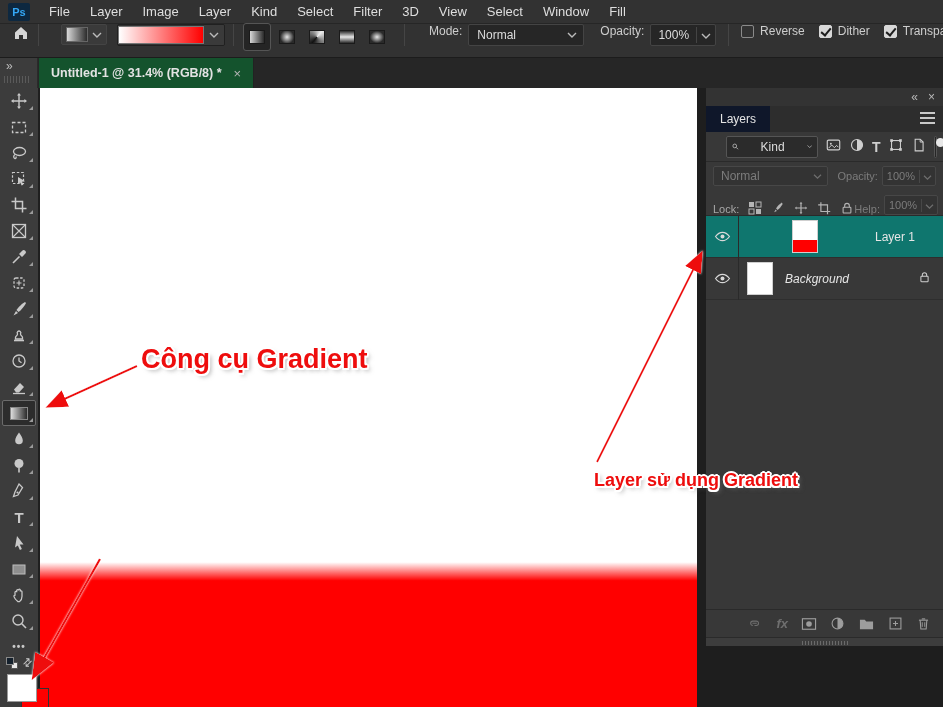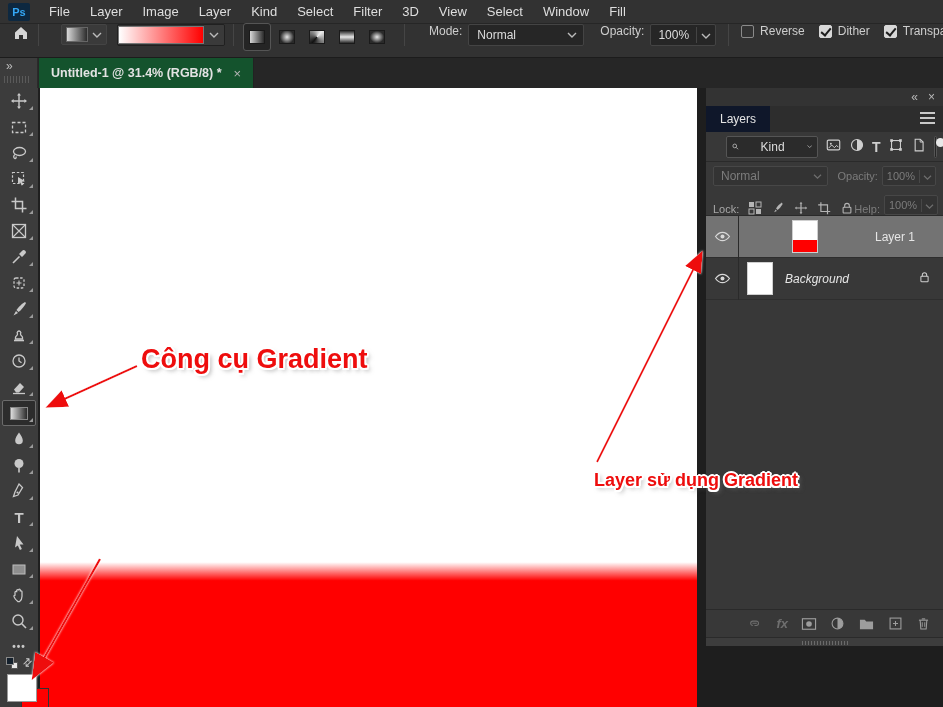--- a/index.html
+++ b/index.html
@@ -105,21 +105,21 @@
             display:flex; align-items:center; justify-content:space-between; padding-left:7px; }
   .dd-blend { width:128px; }
   .plabel { font-size:11px; color:#a8a8a8; }
   .pvalbox { height:20px; background:#333; border:1px solid #474747; border-radius:2px; font-size:11px;
              display:flex; align-items:center; }
   .pvalbox .v { padding:0 4px; }
   .pvalbox .c { border-left:1px solid #474747; padding:1px 3px 0 3px; }
   .lock-row { height:26px; display:flex; align-items:flex-end; padding:0 7px; border-bottom:1px solid #2a2a2a; }
   .lock-ic { margin-left:9px; color:#b5b5b5; display:flex; }
   .layer-row { height:42px; display:flex; align-items:center; border-bottom:1px solid #2e2e2e; position:relative; }
-  .layer-row.selected { background:#737373;gap:45px; }
+  .layer-row.selected { background:#0f766e;gap:45px; }
   .eye-cell { width:33px; display:flex; justify-content:center; border-right:1px solid #2a2a2a; height:42px; align-items:center; }
   .thumb { width:26px; height:33px; margin-left:8px; border:1px solid #cfcfcf; background:#fff; position:relative; }
   .thumb .redpart { position:absolute; left:0; bottom:0; width:100%; height:40%; background:#ff0000; }
   .layer-name { margin-left:12px; font-size:12px; color:#e6e6e6; }
   .layer-name.italic { font-style:italic; }
   .row-lock { position:absolute; right:12px; color:#cfcfcf; }
   .panel-fill { flex:1; background:#383838; }
   .panel-bottom { height:28px; border-top:1px solid #2a2a2a; background:#383838; display:flex; align-items:center;
                   justify-content:flex-end; gap:13px; padding-right:12px; }
   .pb-ic { display:flex; color:#9d9d9d; }

